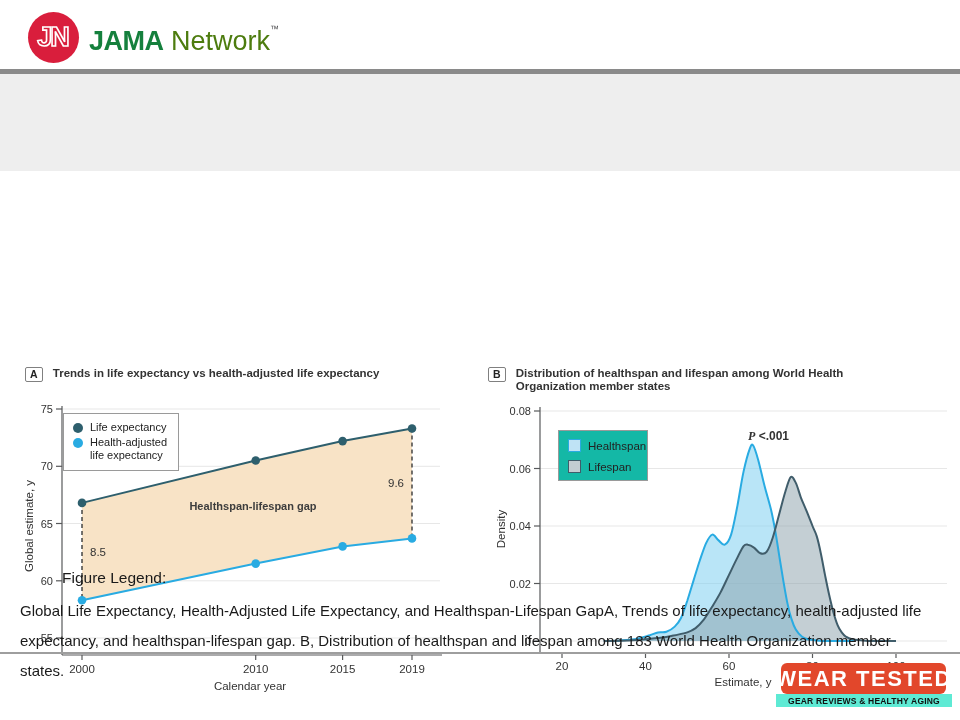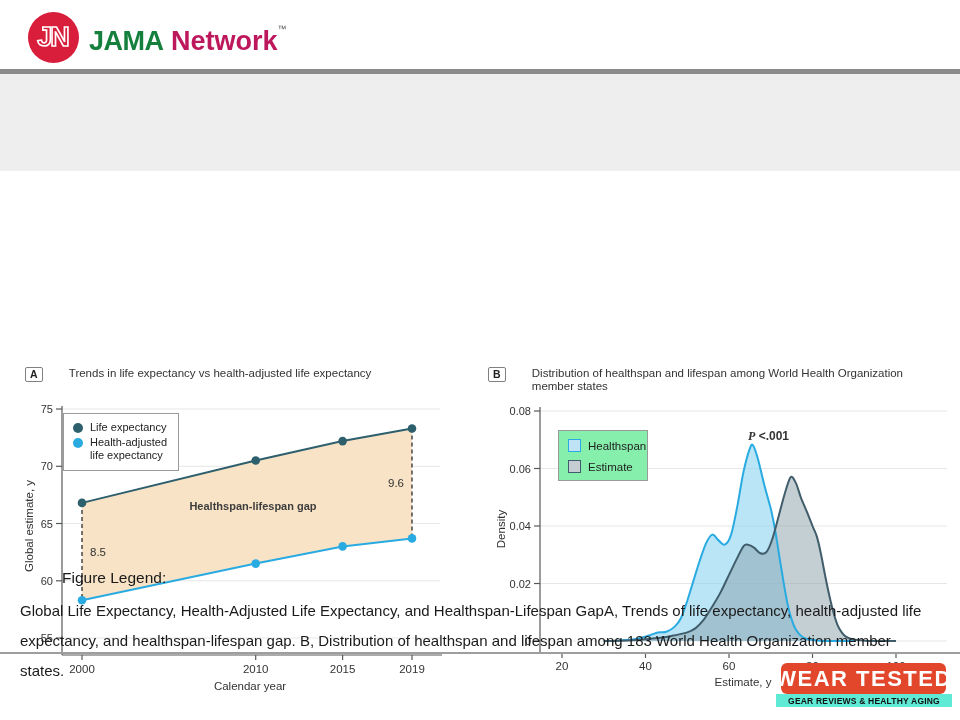--- a/index.html
+++ b/index.html
@@ -9,51 +9,51 @@
 
   
   .brand-bar{left:0;top:0;width:924px;height:69px;background:#fff;}
   .logo-circle{left:28px;top:12px;width:51px;height:51px;border-radius:50%;
                display:flex;align-items:center;justify-content:center;}
   .monogram{font-weight:700;font-size:27px;letter-spacing:-2px;color:transparent;
             -webkit-text-stroke:1.6px #fff;transform:translateX(-1px);}
   @supports not (-webkit-text-stroke:1px #fff){.monogram{color:#fff;}}
   .brand-text{left:89px;top:24px;font-size:27px;white-space:nowrap;}
   .brand-bold{font-weight:700;color:#15803d;letter-spacing:-0.5px;}
-  .brand-reg{font-weight:700;color:#be185d;}
+  .brand-reg{font-weight:400;color:#4d7c0f;}
   .brand-tm{font-size:9px;color:#4d4d4f;vertical-align:18px;}
   .gray-rule{left:0;top:69px;width:960px;height:5px;}
 
   
   .meta-band{left:0;top:74px;width:960px;height:97px;}
   .from-line{left:30px;top:80px;width:910px;font-size:15px;color:#000;}
   .from-line b{font-weight:700;}
   .citation{left:30px;top:128px;width:910px;font-size:15px;color:#000;}
 
   
   .figure-area{left:0;top:171px;width:960px;height:481px;background:#fff;}
   .panel-header{font-size:11.5px;color:#222;}
   .badge{display:inline-block;border:1px solid #808080;background:#fff;color:#222;
          font-weight:700;font-size:10.5px;line-height:13px;padding:0 4px;border-radius:2px;
          vertical-align:top;}
-  .panel-title{display:inline-block;margin-left:23px;font-weight:400;color:#333;vertical-align:top;
+  .panel-title{display:inline-block;margin-left:7px;font-weight:700;color:#333;vertical-align:top;
                line-height:13px;}
   .ph-a{left:25px;top:196px;width:430px;}
   .ph-b{left:488px;top:196px;width:450px;}
   .ph-b .panel-title{width:400px;}
 
   svg text{font-family:"Liberation Sans",sans-serif;}
 
   
   .legendA{left:63px;top:242px;width:116px;background:#fff;border:1px solid #9a9a9a;
            padding:7px 8px 6px 9px;box-sizing:border-box;}
   .legendA .li{display:flex;align-items:flex-start;margin-bottom:2px;}
   .legendA .dot{width:10px;height:10px;border-radius:50%;margin:2px 7px 0 0;flex:none;}
   .legendA .lbl{font-size:11px;line-height:13px;color:#222;}
-  .legendB{left:558px;top:259px;width:90px;background:#86efac;border:1px solid #9a9a9a;
+  .legendB{left:558px;top:259px;width:90px;background:#14b8a6;border:1px solid #9a9a9a;
            padding:8px 8px 7px 9px;box-sizing:border-box;}
   .legendB .li{display:flex;align-items:center;margin-bottom:8px;}
   .legendB .li:last-child{margin-bottom:0;}
   .legendB .sq{width:13px;height:13px;margin-right:7px;flex:none;box-sizing:border-box;border:1.5px solid #000;}
   .legendB .lbl{font-size:11.5px;color:#222;}
   .p-annot{left:748px;top:258px;font-size:12px;font-weight:700;color:#333;}
   .p-annot i{font-family:"Liberation Serif",serif;font-style:italic;}
 
   
   .fl-heading{left:30px;top:553px;width:900px;font-size:15.5px;color:#1a1a1a;margin-left:32px;}
@@ -186,21 +186,21 @@
         <text x="258" y="287" text-anchor="middle" font-size="11.5" font-weight="500" fill="#333">Estimate, y</text>
         <text x="20" y="130" text-anchor="middle" font-size="11.5" font-weight="500" fill="#333" transform="rotate(-90 20 130)">Density</text>
       </svg>
     <div class="abs legendB">
       <div class="li">
         <span class="sq" style="background: rgb(191, 227, 245); border-color: rgb(41, 171, 226);"></span>
         <span class="lbl">Healthspan</span>
       </div>
       <div class="li">
         <span class="sq" style="background: rgb(195, 205, 210); border-color: rgb(64, 93, 107);"></span>
-        <span class="lbl">Estimate</span>
+        <span class="lbl">Lifespan</span>
       </div>
     </div>
     <div class="abs p-annot"><i>P</i><span> &lt;.001</span></div>
 
   </section>
 
   <p class="abs fl-heading">Figure Legend:</p>
   <p class="abs fl-text">Global Life Expectancy, Health-Adjusted Life Expectancy, and Healthspan-Lifespan GapA, Trends of life expectancy, health-adjusted life expectancy, and healthspan-lifespan gap. B, Distribution of healthspan and lifespan among 183 World Health Organization member states.</p>
 
   <div class="abs bottom-rule" style="background-color: rgb(158, 158, 158);"></div>

